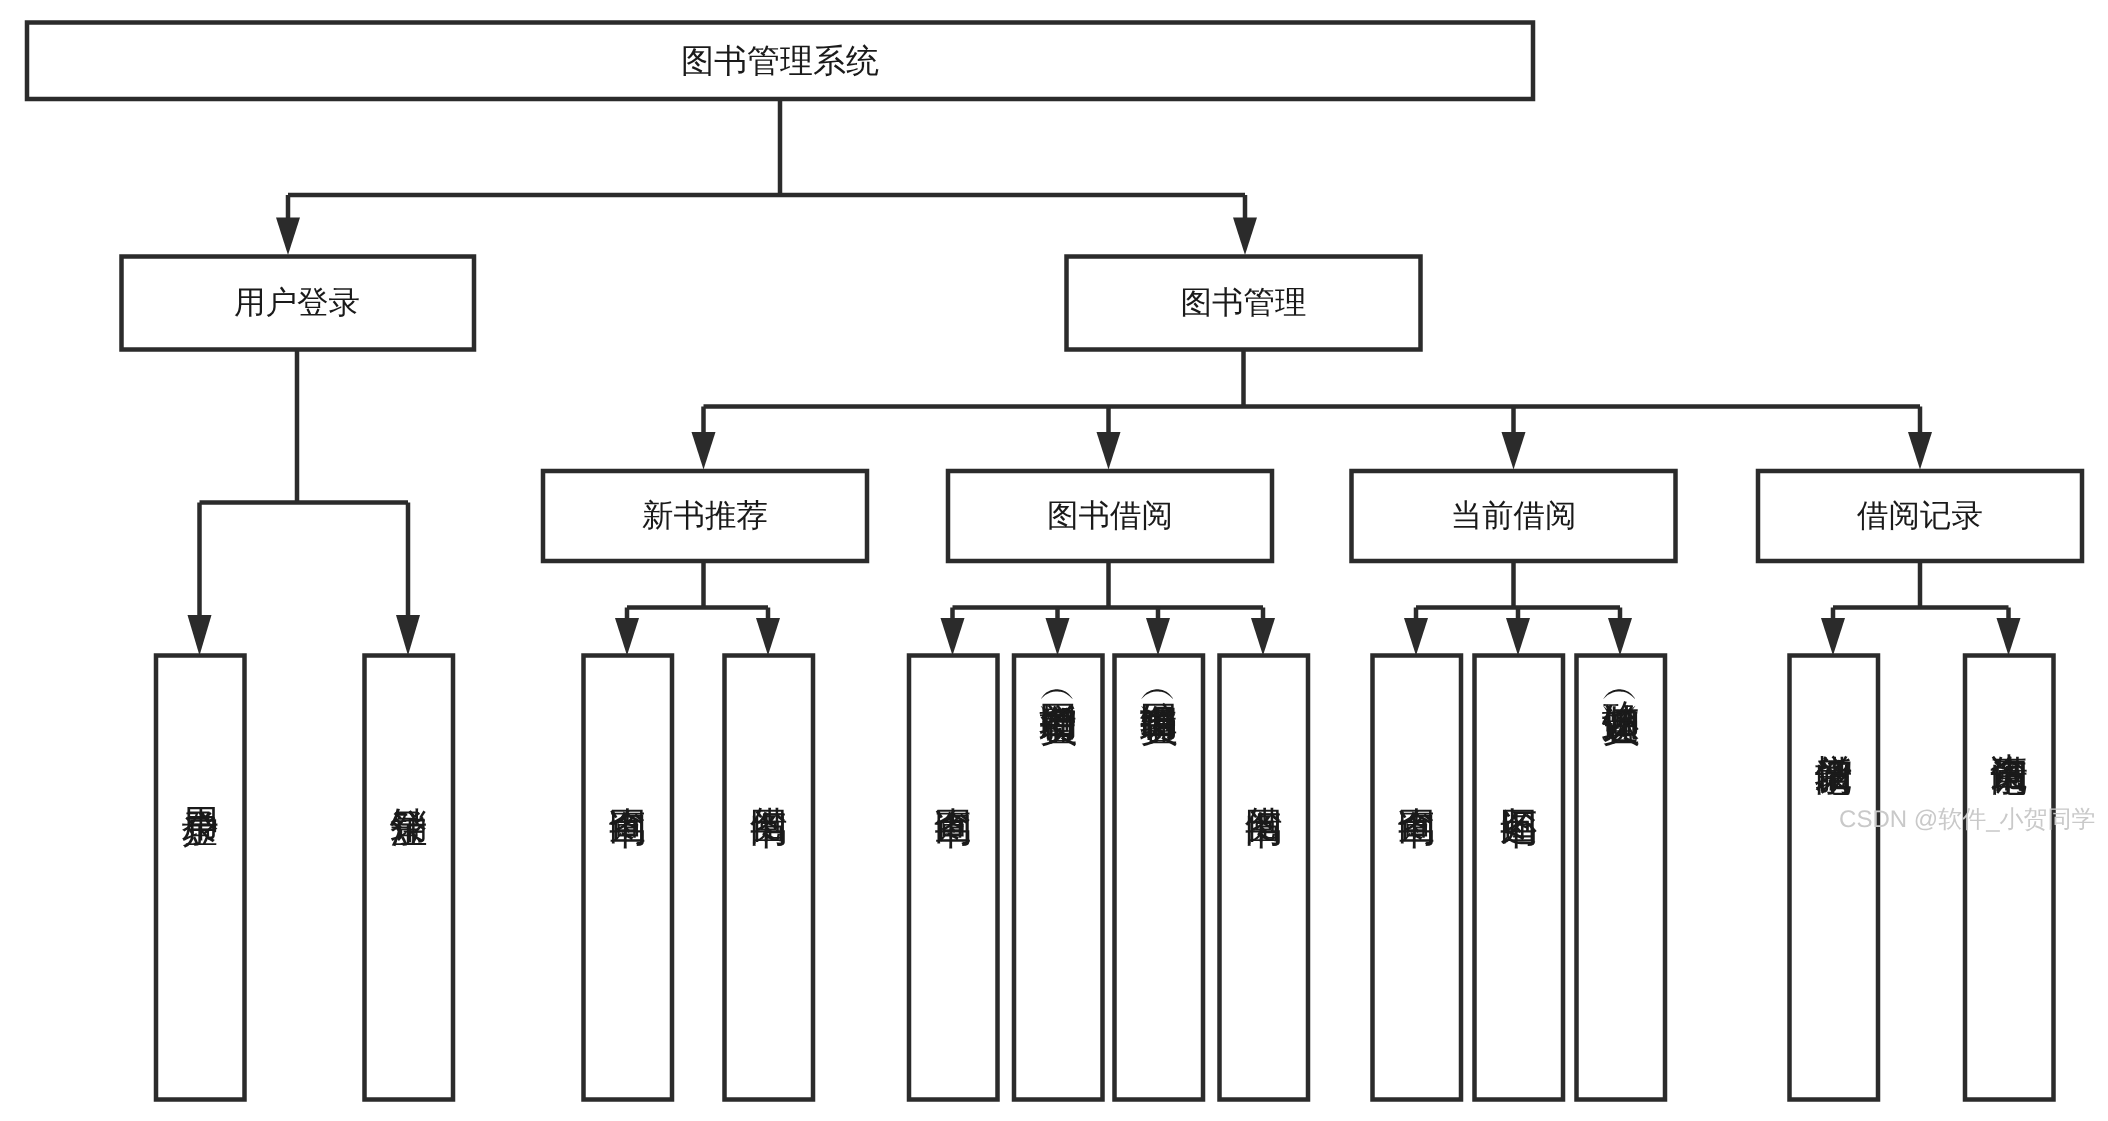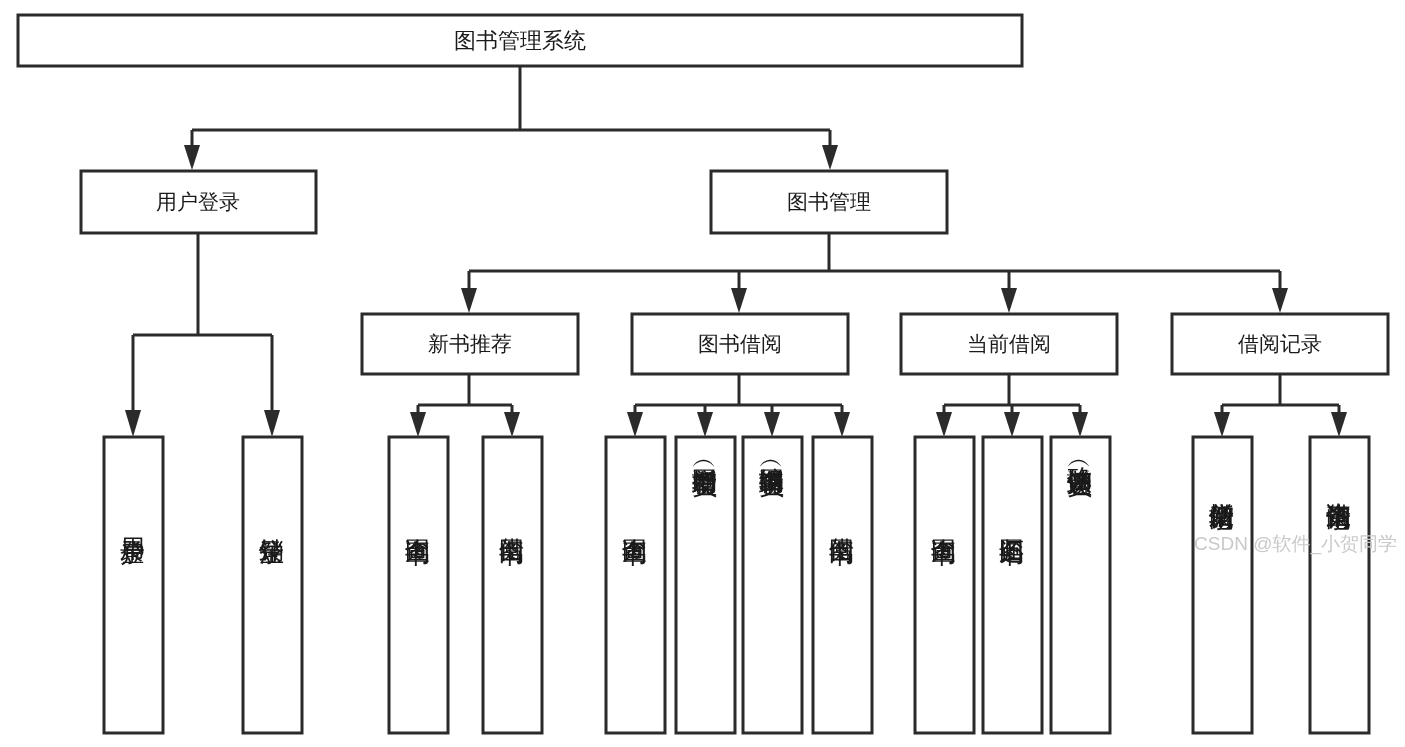--- a/index.html
+++ b/index.html
@@ -55,21 +55,21 @@
   }
   .arrow-head {
     fill: #2b2b2b;
     stroke: none;
   }
   .watermark {
     position: absolute;
     right: 8px;
     bottom: 6px;
     color: #c9c9c9;
-    font-size: 19px;
+    font-size: 16px;
     font-family: "Liberation Sans", "DejaVu Sans", sans-serif;
     white-space: nowrap;
     user-select: none;
   }
 </style>
 </head>
 <body>
 
 <div id="diagram-root">
 

